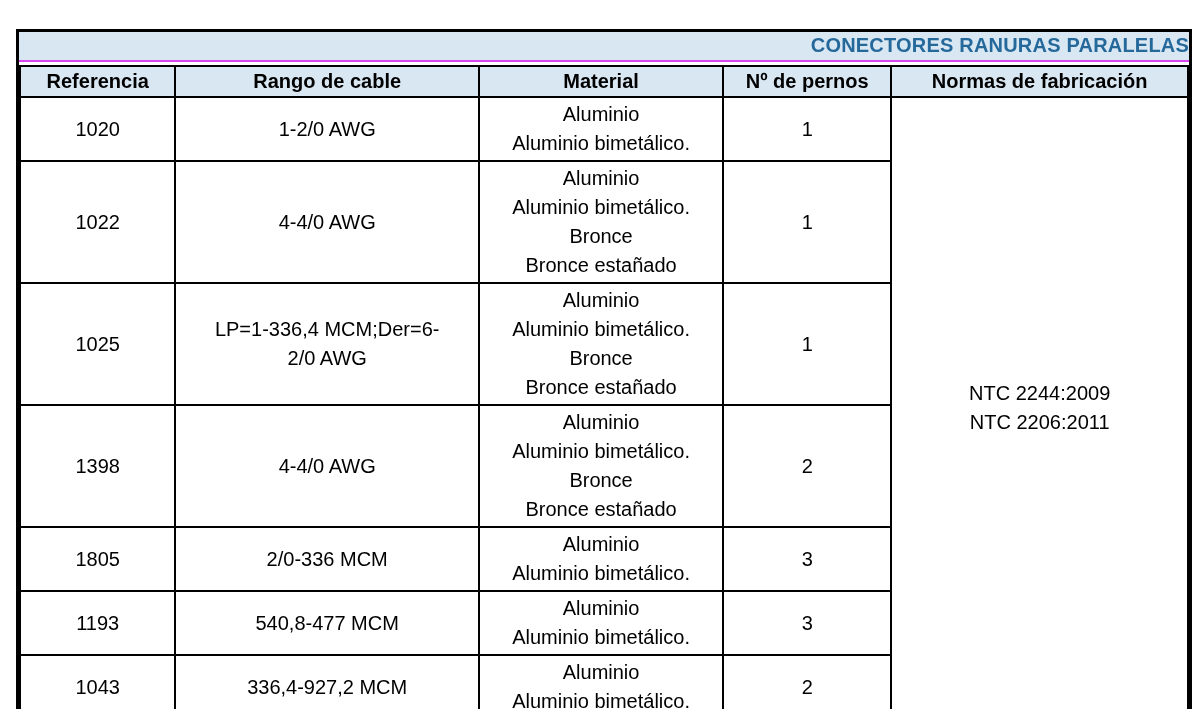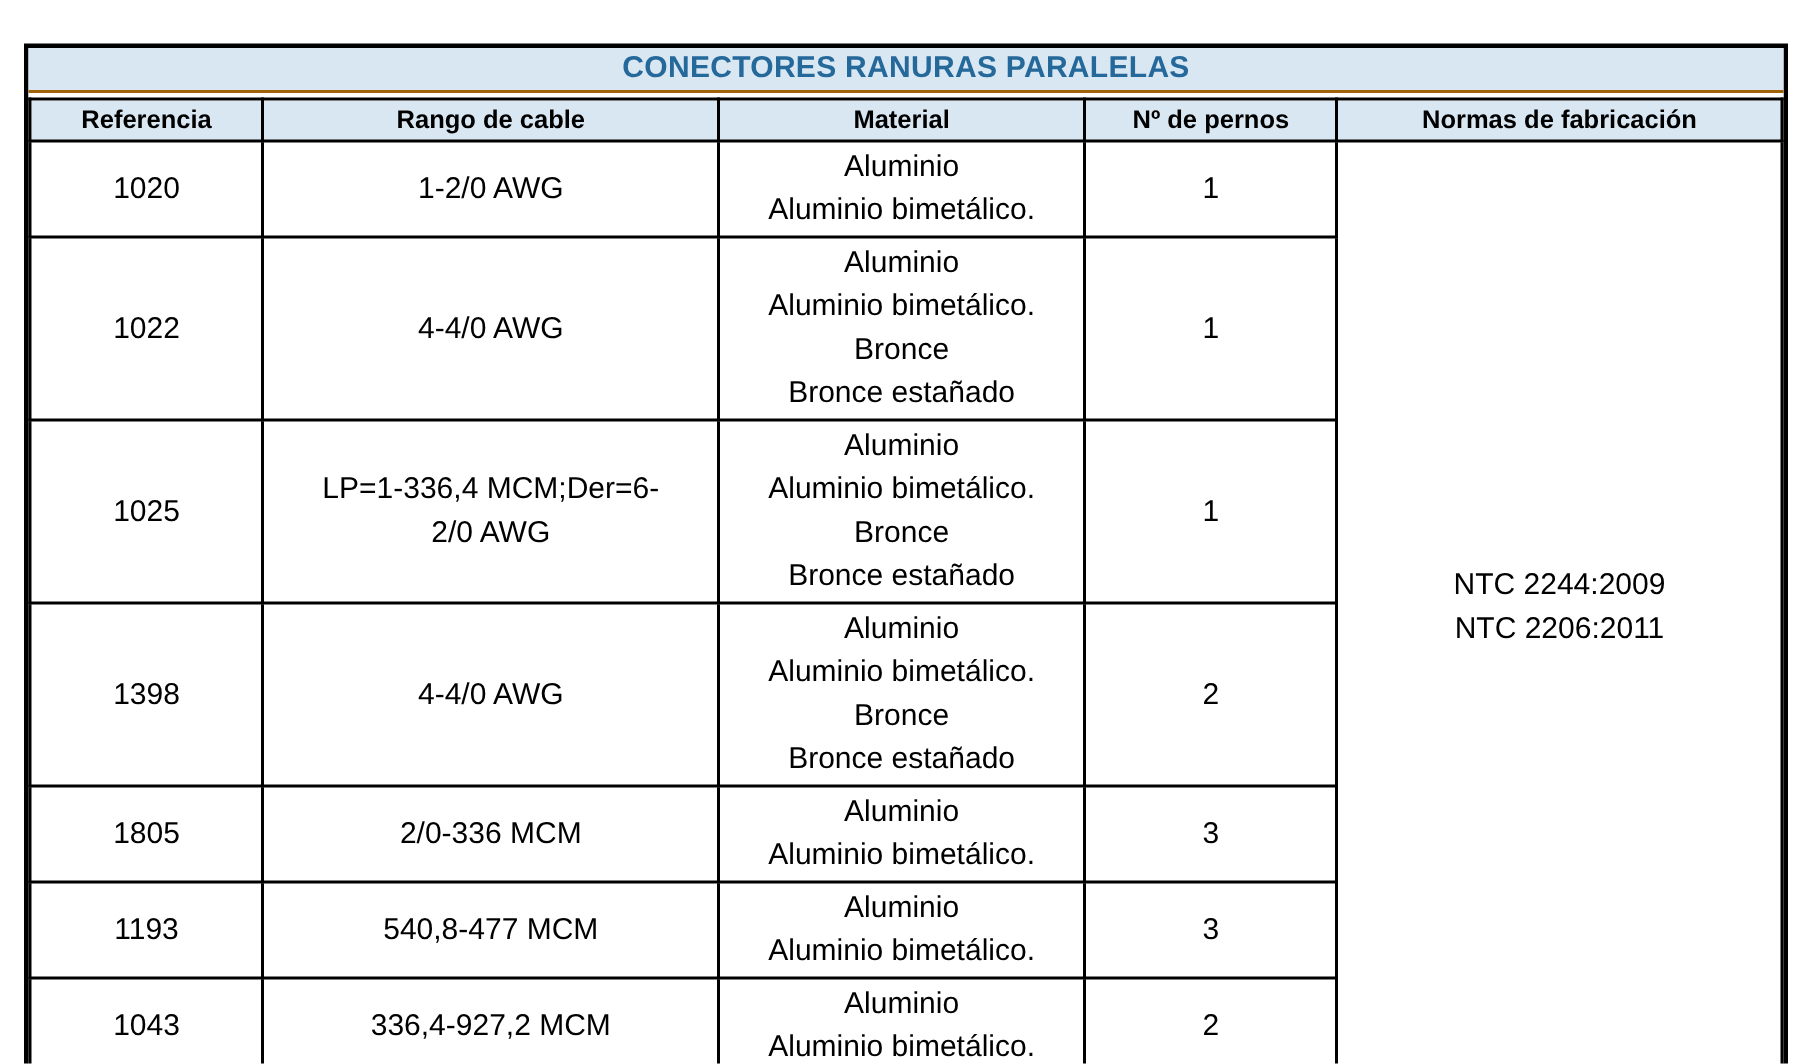--- a/index.html
+++ b/index.html
@@ -18,24 +18,24 @@
   .table-frame {
     width: 1176px;
     border: 3px solid #000000;
     background: #ffffff;
   }
   .title-bar {
     background: #D9E7F3;
     color: #25699B;
     font-size: 20px;
     font-weight: bold;
-    text-align: center;
+    text-align: right;
     letter-spacing: 0.2px;
     padding: 2px 0 3px 0;
-    border-bottom: 2px solid #a16207;
+    border-bottom: 2px solid #d946ef;
   }
   .title-gap {
     height: 3px;
     background: #ffffff;
   }
   table.spec {
     width: 100%;
     border-collapse: collapse;
     table-layout: fixed;
     font-size: 20px;
@@ -43,21 +43,21 @@
   table.spec col.c-ref    { width: 13.3%; }
   table.spec col.c-range  { width: 26.0%; }
   table.spec col.c-mat    { width: 20.9%; }
   table.spec col.c-bolts  { width: 14.4%; }
   table.spec col.c-norms  { width: 25.4%; }
   table.spec th {
     background: #D9E7F3;
     border: 2px solid #000000;
     border-top: 2px solid #000000;
     font-weight: bold;
-    font-size: 17px;
+    font-size: 20px;
     padding: 3px 2px;
     text-align: center;
     white-space: nowrap;
     overflow: hidden;
   }
   table.spec td {
     border: 2px solid #000000;
     text-align: center;
     vertical-align: middle;
     white-space: pre-line;

